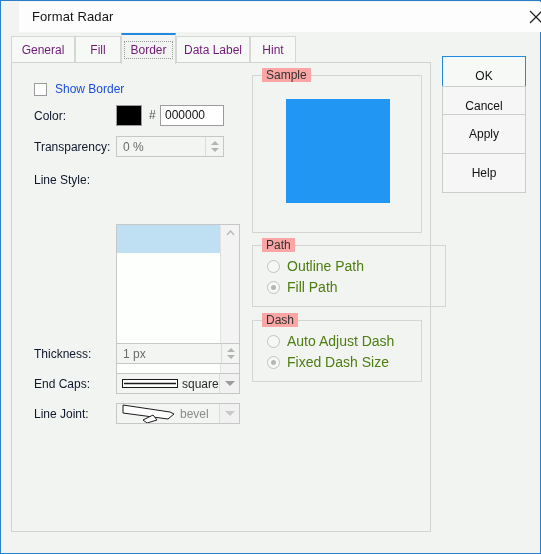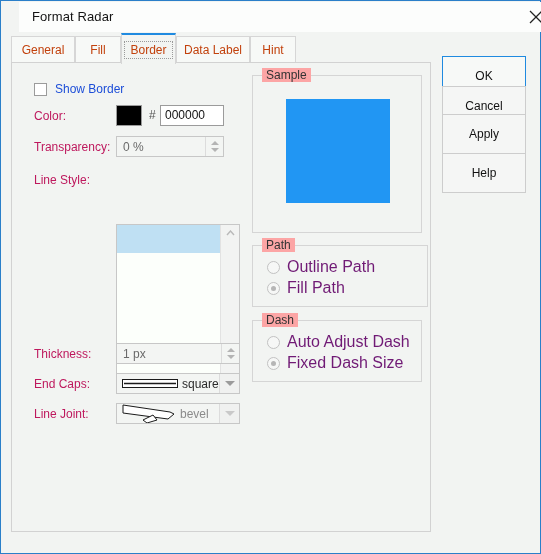--- a/index.html
+++ b/index.html
@@ -36,21 +36,21 @@
   .tabstrip{
     position:absolute;left:10px;top:32px;width:420px;height:30px;
   }
   .tab{
     position:absolute;top:3px;height:27px;
     box-sizing:border-box;
     background:#f7f9f7;
     border:1px solid #d6d6d6;
     border-bottom:none;
     display:flex;align-items:center;justify-content:center;
-    font-size:12px;color:#c2410c;
+    font-size:12px;color:#701a75;
     cursor:pointer;
     white-space:nowrap;
   }
   .tab.active{
     top:0px;height:31px;
     background:#f2f4f2;
     border:1px solid #d6d6d6;
     border-top:2px solid #1f8ae0;
     border-bottom:none;
     z-index:5;
@@ -63,21 +63,21 @@
 
   
   .panel{
     position:absolute;left:10px;top:61px;width:420px;height:470px;
     box-sizing:border-box;
     border:1px solid #d2d2d2;
     background:#f2f4f2;
   }
 
   .lbl{
-    position:absolute;font-size:12px;color:#be185d;white-space:nowrap;
+    position:absolute;font-size:12px;color:#0f172a;white-space:nowrap;
   }
 
   
   .cb-row{position:absolute;left:22px;top:19px;display:flex;align-items:center;cursor:pointer;}
   .cb-box{
     width:13px;height:13px;box-sizing:border-box;
     border:1px solid #9b9b9b;background:#fff;
   }
   .cb-label{margin-left:8px;font-size:12px;color:#1d4ed8;white-space:nowrap;}
 
@@ -169,21 +169,21 @@
   }
 
   
   .radio-row{position:absolute;display:flex;align-items:center;cursor:default;}
   .radio{
     width:13px;height:13px;border-radius:50%;box-sizing:border-box;
     border:1px solid #c2c2c2;background:#f6f7f6;
     display:flex;align-items:center;justify-content:center;
   }
   .radio .dot{width:5px;height:5px;border-radius:50%;background:#b6b6b6;}
-  .radio-label{margin-left:7px;font-size:16px;color:#701a75;white-space:nowrap;}
+  .radio-label{margin-left:7px;font-size:14px;color:#4d7c0f;white-space:nowrap;}
 
   
   .btn{
     position:absolute;left:441px;width:84px;height:40px;
     box-sizing:border-box;
     border:1px solid #cdcdcd;background:#f5f6f5;
     font-family:"Liberation Sans", sans-serif;font-size:12px;color:#111;
     display:flex;align-items:center;justify-content:center;
     cursor:pointer;
   }
@@ -293,21 +293,21 @@
       <span class="arrowbox">
           <i class="caret dim"></i>
         </span>
     </div>
 
     <div class="group" style="left:240px;top:12px;width:170px;height:158px;">
       <span class="group-title">Sample</span>
       <div class="sample-sq" id="sampleSquare" style="background: rgb(33, 150, 243);"></div>
     </div>
 
-    <div class="group" style="left:240px;top:182px;width:176px;height:62px;">
+    <div class="group" style="left:240px;top:182px;width:194px;height:62px;">
       <span class="group-title">Path</span>
       <div class="radio-row" style="left:14px;top:12px;">
         <span class="radio"></span>
         <span class="radio-label">Outline Path</span>
       </div>
       <div class="radio-row" style="left:14px;top:33px;">
         <span class="radio">
             <i class="dot"></i>
           </span>
         <span class="radio-label">Fill Path</span>

